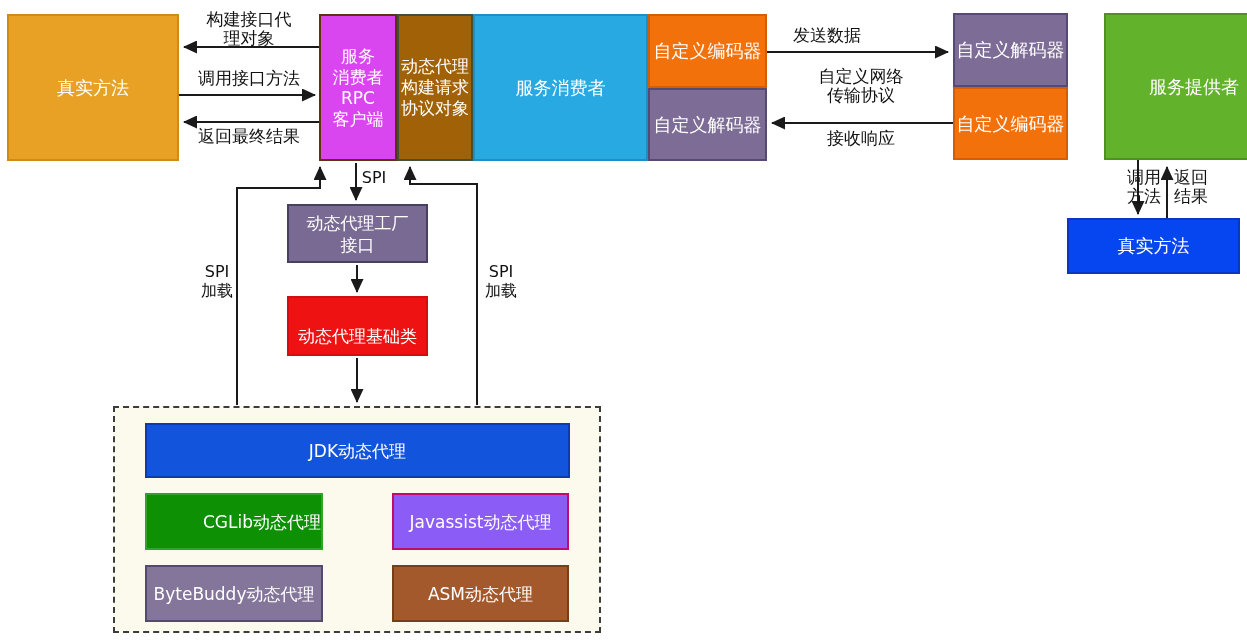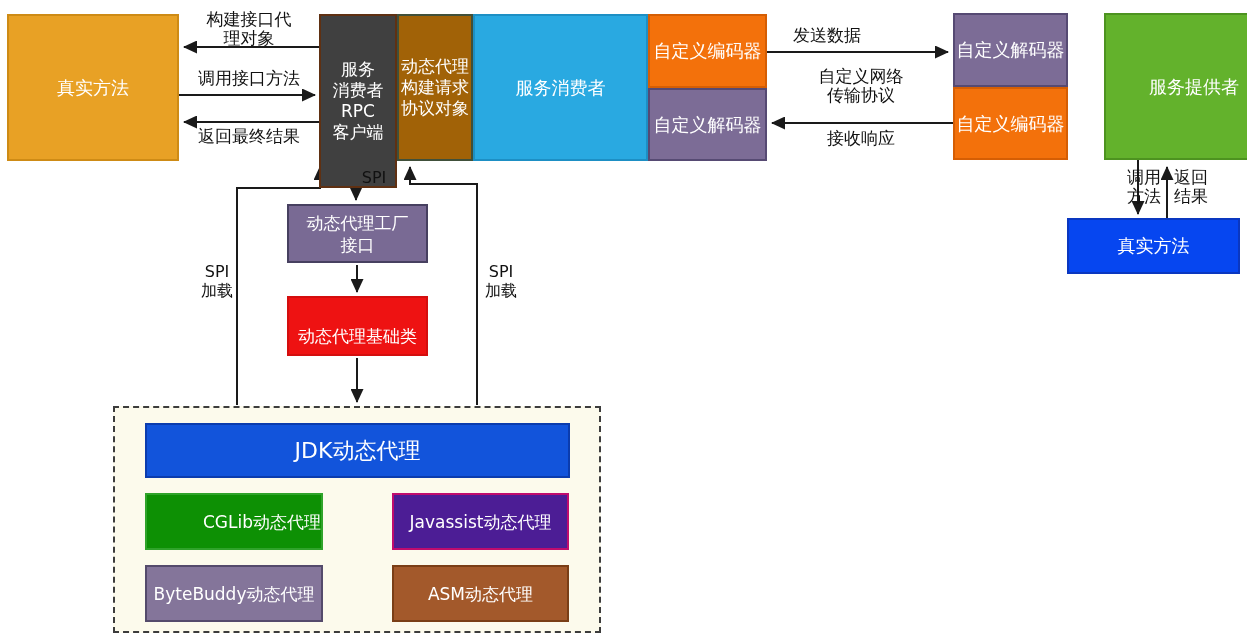--- a/index.html
+++ b/index.html
@@ -66,21 +66,21 @@
       <line x1="1167" y1="219" x2="1167" y2="167" marker-end="url(#ah)"></line>
     </g>
   </svg>
 
   <div class="dashed-container" style="left: 113px; top: 406px; width: 488px; height: 227px; background-color: rgb(252, 250, 236);"></div>
 
   <div class="box" style="left: 7px; top: 14px; width: 172px; height: 147px; border: 2px solid rgb(206, 139, 21); background-color: rgb(232, 161, 37);">
     <span class="box-label">真实方法</span>
   </div>
 
-  <div class="box" style="left: 319px; top: 14px; width: 78px; height: 174px; border: 2px solid rgb(95, 48, 18); background-color: #404040;">
+  <div class="box" style="left: 319px; top: 14px; width: 78px; height: 147px; border: 2px solid rgb(95, 48, 18); background-color: #d946ef;">
     <span class="box-label" style="font-size:17px;line-height:21px;">服务
 消费者
 RPC
 客户端</span>
   </div>
 
   <div class="box" style="left: 397px; top: 14px; width: 76px; height: 147px; border: 2px solid rgb(64, 80, 58); background-color: #a16207;">
     <span class="box-label" style="font-size:17px;line-height:21px;">动态代理
 构建请求
 协议对象</span>
@@ -117,28 +117,28 @@
   <div class="box" style="left: 287px; top: 204px; width: 141px; height: 59px; border: 2px solid rgb(71, 64, 96); background-color: rgb(121, 106, 148);">
     <span class="box-label" style="font-size:17px;line-height:22px;">动态代理工厂
 接口</span>
   </div>
 
   <div class="box" style="left: 287px; top: 296px; width: 141px; height: 60px; border: 2px solid rgb(212, 14, 14); background-color: rgb(238, 18, 18);">
     <span class="box-label" style="font-size:17px;margin-top:20px;">动态代理基础类</span>
   </div>
 
   <div class="box" style="left: 145px; top: 423px; width: 425px; height: 55px; border: 2px solid rgb(11, 60, 174); background-color: rgb(18, 84, 219);">
-    <span class="box-label" style="font-size:22px;">JDK动态代理</span>
+    <span class="box-label" style="font-size:17px;">JDK动态代理</span>
   </div>
 
   <div class="box" style="left: 145px; top: 493px; width: 178px; height: 57px; border: 2px solid rgb(47, 163, 42); background-color: rgb(13, 144, 4); justify-content: flex-end;">
     <span class="box-label" style="font-size:17px;">CGLib动态代理</span>
   </div>
 
-  <div class="box" style="left: 392px; top: 493px; width: 177px; height: 57px; border: 2px solid rgb(192, 12, 110); background-color: #4c1d95;">
+  <div class="box" style="left: 392px; top: 493px; width: 177px; height: 57px; border: 2px solid rgb(192, 12, 110); background-color: #8b5cf6;">
     <span class="box-label" style="font-size:17px;">Javassist动态代理</span>
   </div>
 
   <div class="box" style="left: 145px; top: 565px; width: 178px; height: 57px; border: 2px solid rgb(84, 74, 107); background-color: rgb(132, 117, 154);">
     <span class="box-label" style="font-size:17px;">ByteBuddy动态代理</span>
   </div>
 
   <div class="box" style="left: 392px; top: 565px; width: 177px; height: 57px; border: 2px solid rgb(122, 62, 22); background-color: rgb(163, 89, 43);">
     <span class="box-label" style="font-size:17px;">ASM动态代理</span>
   </div>

